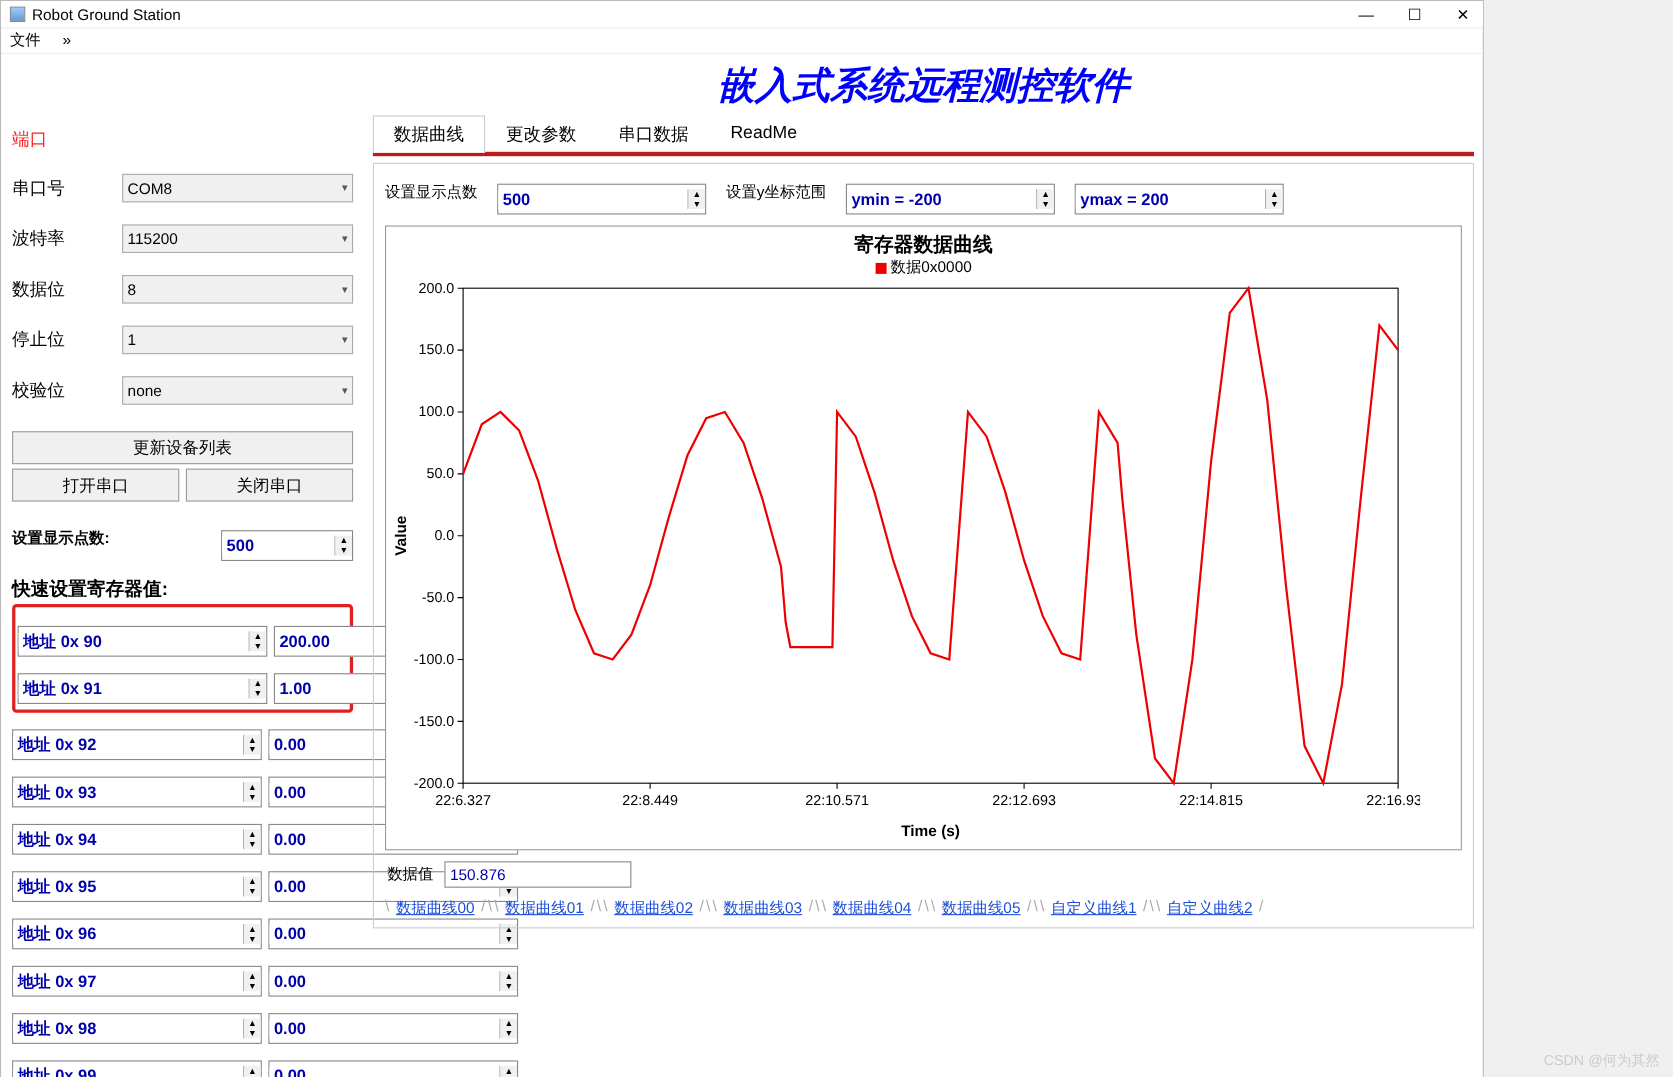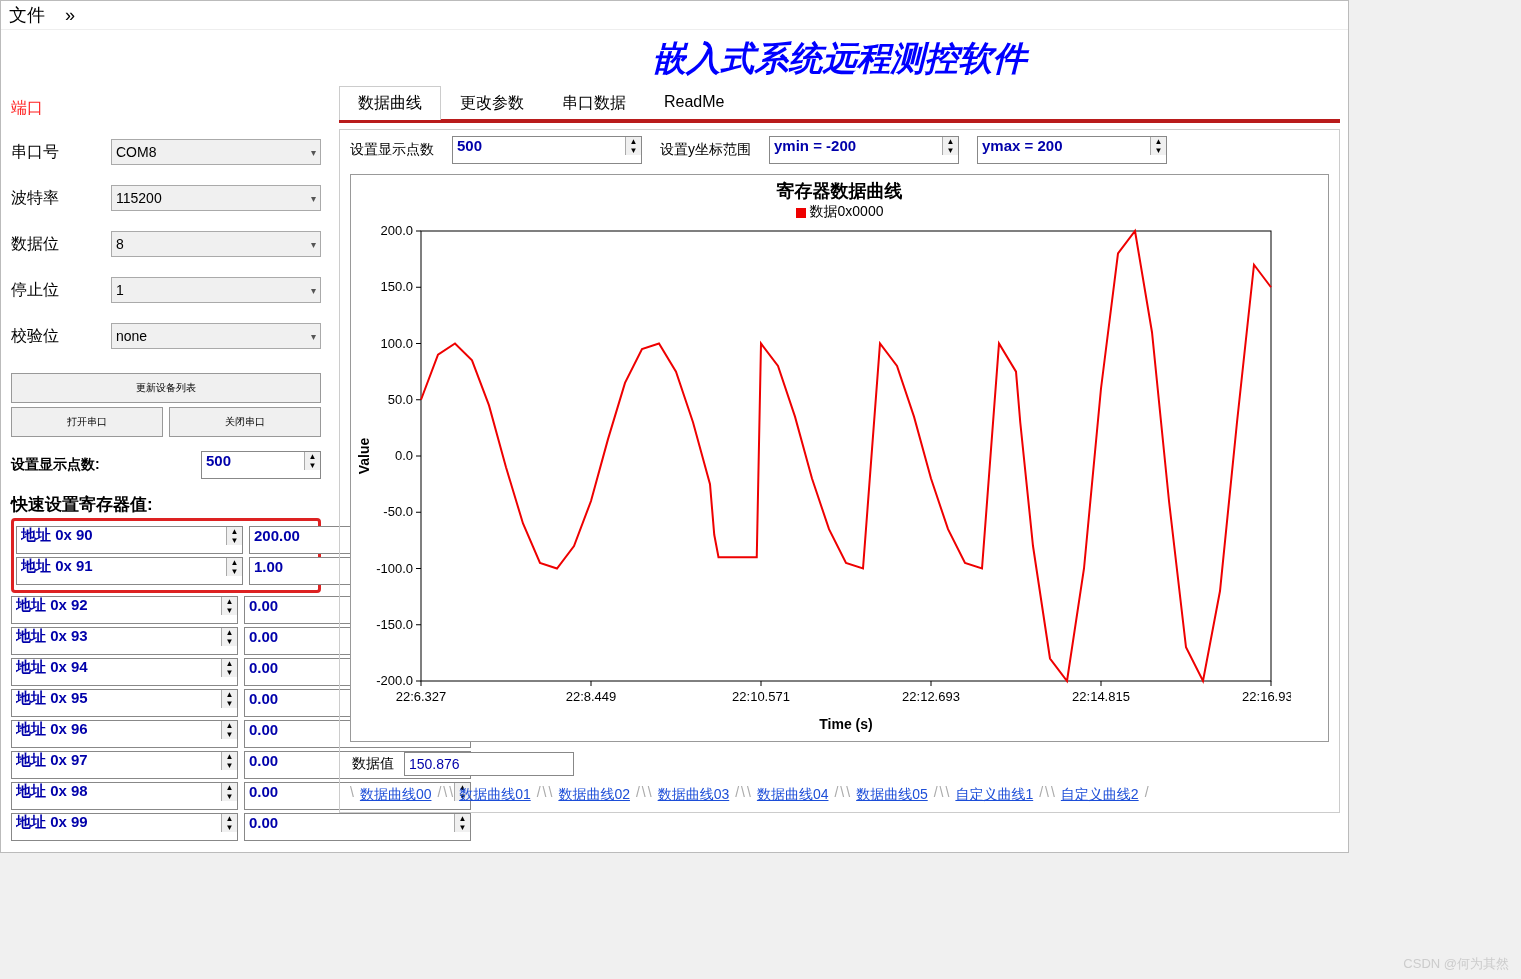--- a/index.html
+++ b/index.html
@@ -4,36 +4,36 @@
 <style>
 * { box-sizing: border-box; font-family: "Microsoft YaHei", "SimSun", Arial, sans-serif; font-size: 14px; }
 body { margin: 0; background: #f0f0f0; }
 .window { width: 1349px; background: #fff; border: 1px solid #bbb; margin: 0; }
 .titlebar { display: flex; align-items: center; justify-content: space-between; padding: 4px 8px; background: #fff; border-bottom: 1px solid #eee; }
 .titlebar-left { display: flex; align-items: center; gap: 6px; }
 .app-icon { width: 14px; height: 14px; border: 1px solid #888; background: linear-gradient(#9cf,#69c); }
 .win-controls { display: flex; gap: 24px; font-size: 14px; }
 .win-controls span { cursor: default; width: 20px; text-align: center; }
 .menubar { padding: 2px 8px; border-bottom: 1px solid #eee; }
-.menubar span { margin-right: 16px; font-size: 18px; }
+.menubar span { margin-right: 16px; font-size: 14px; }
 .body { display: flex; }
 .sidebar { width: 330px; padding: 8px 10px; }
 .main { flex: 1; padding: 0 8px 8px 8px; }
 .big-title { font-size: 34px; font-weight: bold; font-style: italic; color: #0000ff; text-align: center; margin: 6px 0 4px 0; }
 .group-label { color: #ff2222; font-size: 16px; }
 .row { display: flex; align-items: center; margin: 20px 0; }
 .row-label { width: 100px; font-size: 16px; }
 select, .select { flex: 1; height: 26px; border: 1px solid #aaa; background: #fff; padding: 10px 4px; font-size: 15px; }
 .select { display: flex; align-items: center; justify-content: space-between; background: #f0f0f0; }
 .sel-arrow { font-size: 10px; color: #555; }
-button { height: 30px; background: #f0f0f0; border: 1px solid #999; cursor: pointer; font-size: 10px; }
+button { height: 30px; background: #f0f0f0; border: 1px solid #999; cursor: pointer; font-size: 15px; }
 .btn-full { width: 100%; margin-top: 4px; }
 .btn-half { width: 49%; }
 .section-bold { font-weight: bold; font-size: 17px; margin-top: 14px; }
-.spin { display: flex; align-items: flex-start; border: 1px solid #888; height: 28px; background: #fff; }
+.spin { display: flex; align-items: center; border: 1px solid #888; height: 28px; background: #fff; margin-top: 12px; }
 .spin input { border: none; flex: 1; padding: 0 4px; font-size: 15px; font-weight: bold; color: #0000aa; outline: none; min-width: 0; }
 .spin-btns { display: flex; flex-direction: column; width: 16px; border-left: 1px solid #aaa; }
 .spin-btns div { flex: 1; display: flex; align-items: center; justify-content: center; font-size: 8px; background: #f0f0f0; }
 .reg-row { display: flex; gap: 6px; margin: 3px 0; }
 .reg-row .spin:first-child { flex: 1.4; }
 .reg-row .spin:last-child { flex: 1; }
 .tabs-top { border-bottom: 4px solid #b91c1c; display: flex; }
 .tabs-top .tab { padding: 6px 18px; font-size: 16px; border: 1px solid transparent; border-bottom: none; margin-bottom: -1px; cursor: pointer; }
 .tabs-top .tab.active { border-color: #ccc; background: #fff; border-top: 1px solid #ccc; }
 .chart-panel { border: 1px solid #ccc; margin-top: 6px; }
@@ -50,20 +50,31 @@
 .value-row input { width: 170px; height: 24px; border: 1px solid #888; padding: 0 4px; color: #0000aa; }
 .tabs-bottom { display: flex; padding: 2px 10px 6px 10px; gap: 2px; font-size: 14px; }
 .tabs-bottom .btab { color: #1d4ed8; text-decoration: underline; padding: 2px 4px; cursor: pointer; }
 .tabs-bottom .sep { color: #aaa; }
 .watermark { position: fixed; right: 12px; bottom: 6px; color: #ccc; font-size: 13px; }
 </style>
 </head>
 <body>
 
 <div class="window">
+  <div class="titlebar">
+    <div class="titlebar-left">
+      <span class="app-icon"></span>
+      <span>Robot Ground Station</span>
+    </div>
+    <div class="win-controls">
+      <span>—</span>
+      <span>☐</span>
+      <span>✕</span>
+    </div>
+  </div>
   <div class="menubar">
     <span>文件</span>
     <span>»</span>
   </div>
 
   <div class="body">
     <div class="sidebar">
       <div style="height:60px"></div>
       <div class="group-label">端口</div>
 

